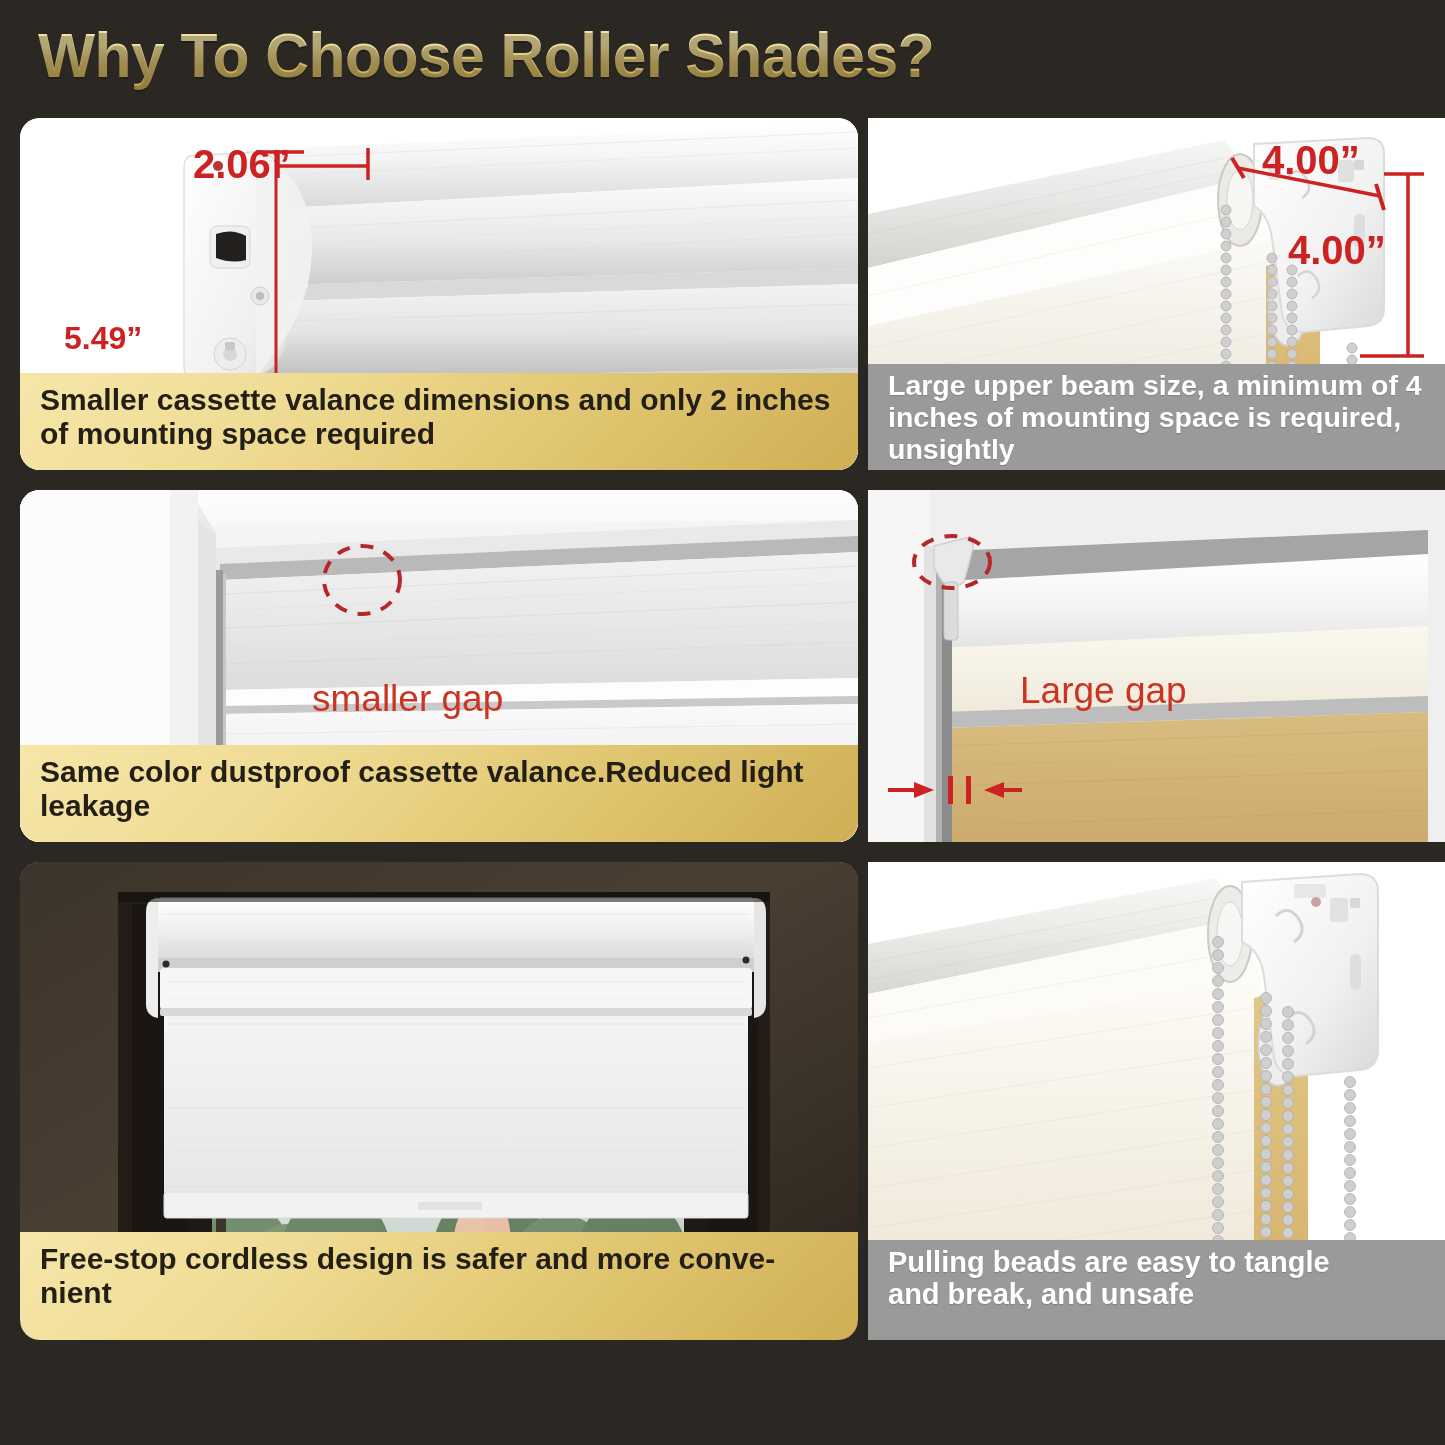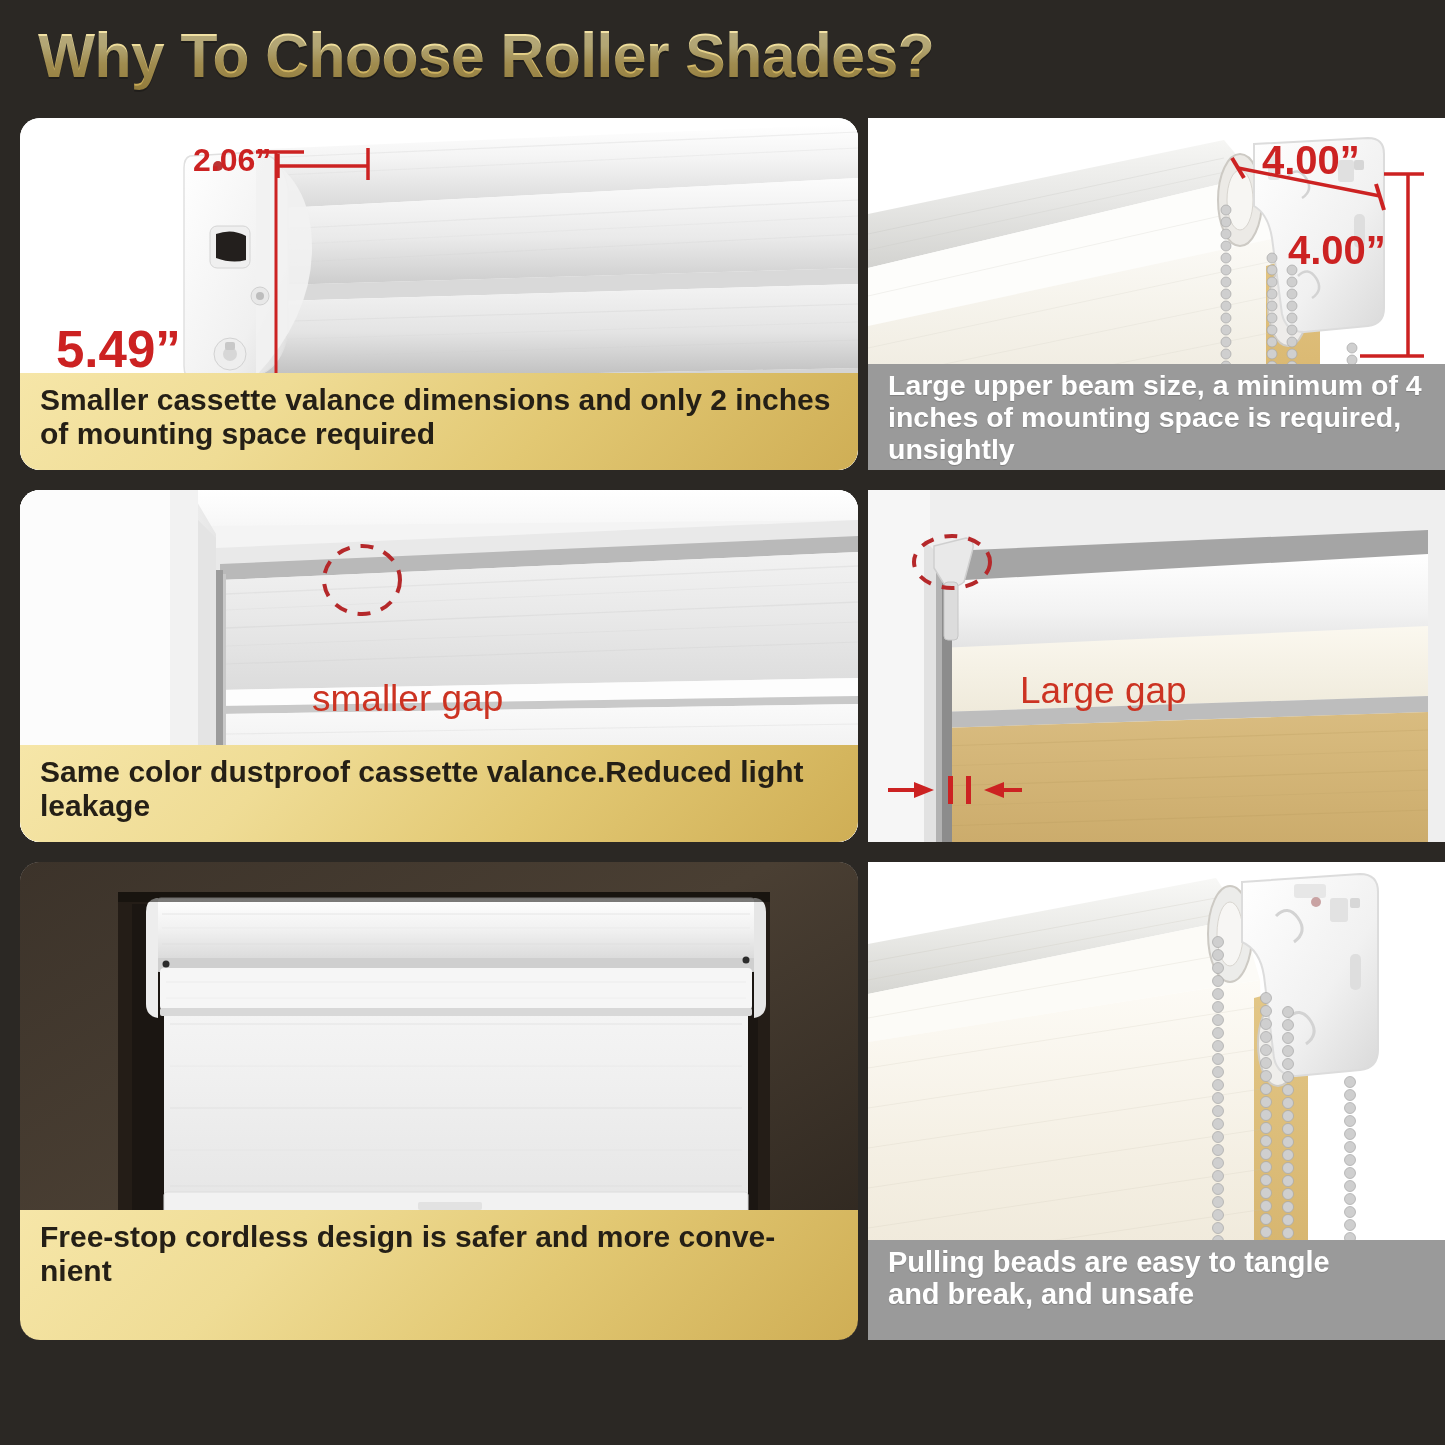--- a/index.html
+++ b/index.html
@@ -52,21 +52,21 @@
     font-weight:bold;
     line-height:1.12;
   }
   .cap.gold{
     background:linear-gradient(135deg,#f6e6a8 0%,#efdc95 30%,#e2c873 62%,#cfae55 100%);
     color:#241f16;
     font-size:30px;
     height:97px;
     border-bottom-left-radius:20px;border-bottom-right-radius:20px;
   }
-  .cap.gold.tall{height:130px;}
+  .cap.gold.tall{height:108px;}
   .cap.gray{
     background:#9a9a9a;
     color:#ffffff;
     font-size:29px;
     height:100px;
     padding-top:6px;
     text-shadow:0 1px 1px rgba(0,0,0,.18);
   }
   .cap.gray.three{height:106px;font-size:28.5px;}
 
@@ -163,22 +163,22 @@
 
         <path d="M256,34 L256,330" stroke="#cc2222" stroke-width="3" fill="none"></path>
         <path d="M236,34 L284,34" stroke="#cc2222" stroke-width="3.5" fill="none"></path>
         <path d="M236,330 L284,330" stroke="#cc2222" stroke-width="3.5" fill="none"></path>
 
         <path d="M258,48 L348,48" stroke="#cc2222" stroke-width="3.5" fill="none"></path>
         <path d="M258,36 L258,60" stroke="#cc2222" stroke-width="3.5" fill="none"></path>
         <path d="M348,30 L348,62" stroke="#cc2222" stroke-width="3.5" fill="none"></path>
       </svg>
 
-      <div class="dim" style="left:36px;top:202px;font-size:51px;">5.49”</div>
-      <div class="dim" style="left:173px;top:24px;font-size:32px;">2.06”</div>
+      <div class="dim" style="left:44px;top:202px;font-size:32px;">5.49”</div>
+      <div class="dim" style="left:173px;top:24px;font-size:40px;">2.06”</div>
     </div>
     <div class="cap gold">Smaller cassette valance dimensions and only 2 inches of mounting space required</div>
   </div>
 
   <div class="panel right c-right r1">
     <div class="art" style="background:#ffffff;">
       <svg width="560" height="352" viewBox="0 0 560 352" style="position:absolute;left:0;top:0;">
         <defs>
           <linearGradient id="p2tube" x1="0" y1="0" x2="0" y2="1">
             <stop offset="0%" stop-color="#f6f6f4"></stop>

